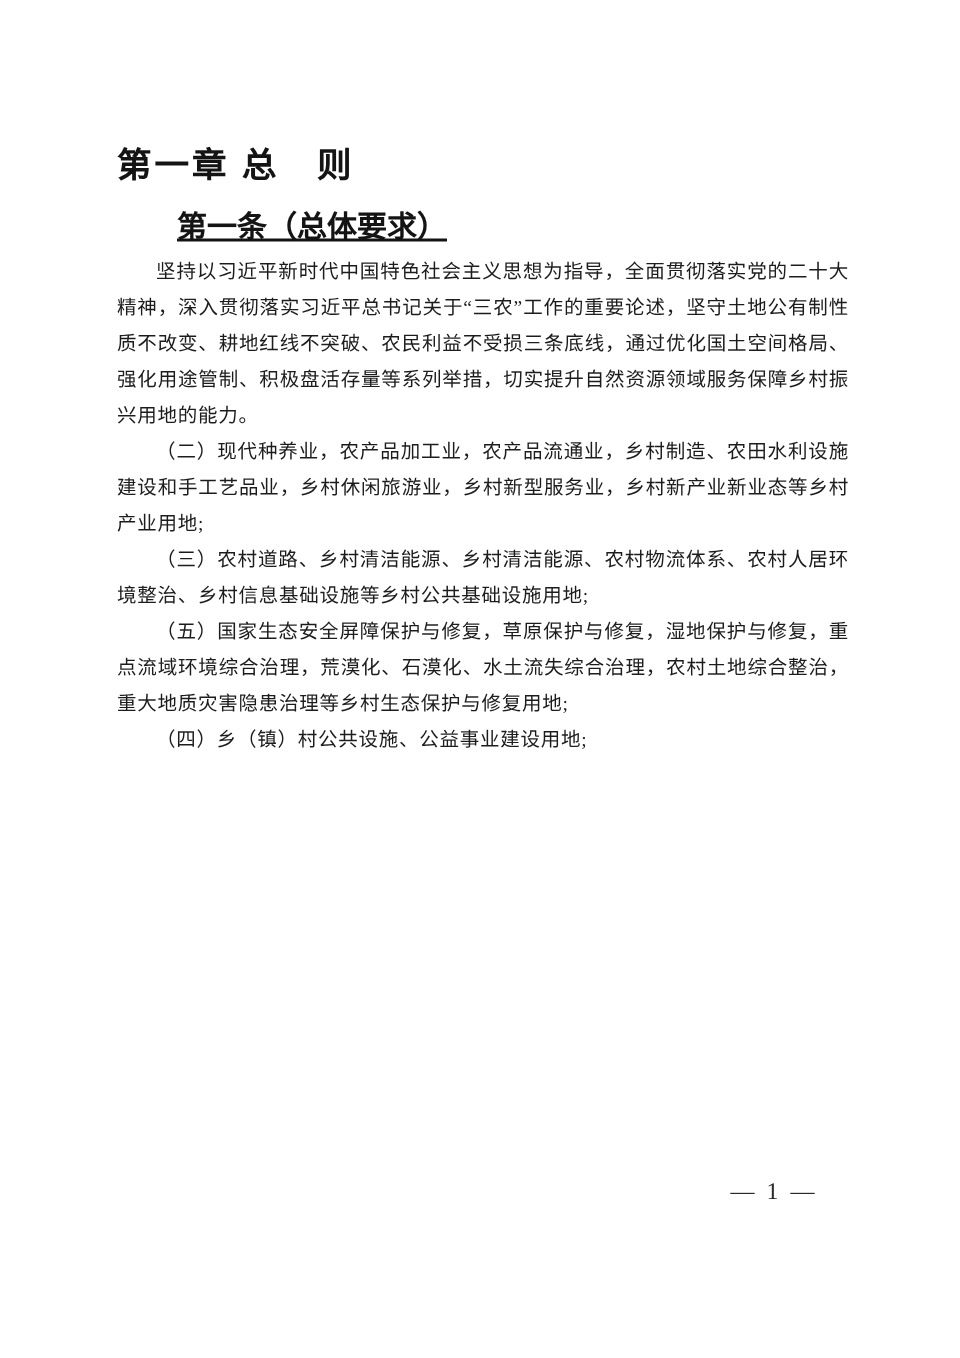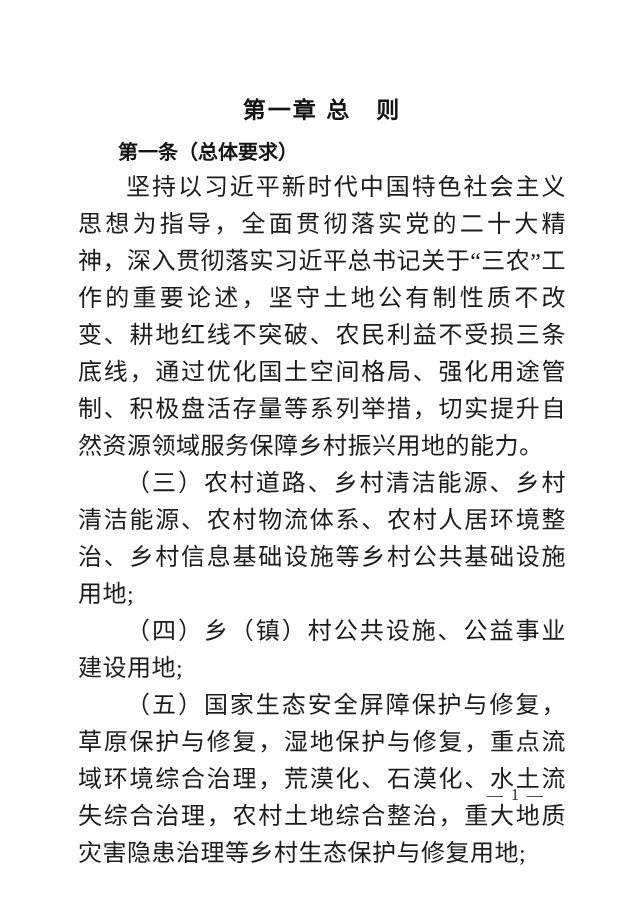--- a/index.html
+++ b/index.html
@@ -17,41 +17,41 @@
     color: #1c1c1c;
     font-family: "Liberation Serif", "DejaVu Serif", serif;
   }
   .content {
     position: absolute;
     left: 78px;
     top: 94px;
     width: 488px;
   }
   .doc-title {
-    text-align: center;
     font-weight: 700;
     font-size: 23px;
     line-height: 32px;
     letter-spacing: 2px;
     margin: 0 0 10px 0;
     font-family: "Liberation Sans", "DejaVu Sans", sans-serif;
     color: #141414;
   }
   .sec-heading {
     font-weight: 700;
     font-size: 20px;
     line-height: 33px;
     text-indent: 2em;
     margin: 0;
     font-family: "Liberation Sans", "DejaVu Sans", sans-serif;
     color: #141414;
+    text-decoration: underline;
   }
   .para {
-    font-size: 24px;
-    line-height: 37px;
+    font-size: 13px;
+    line-height: 24px;
     text-indent: 2em;
     text-align: justify;
     letter-spacing: 0.5px;
     margin: 0;
     word-break: break-all;
   }
   .page-number {
     position: absolute;
     top: 786px;
     right: 95px;
@@ -63,19 +63,20 @@
 </style>
 </head>
 <body>
 
 <div class="page">
   <div class="content">
     <div class="doc-title">第一章 总　则</div>
     <div id="sections">
         <div class="sec-heading">第一条（总体要求）</div>
         <p class="para">坚持以习近平新时代中国特色社会主义思想为指导，全面贯彻落实党的二十大精神，深入贯彻落实习近平总书记关于“三农”工作的重要论述，坚守土地公有制性质不改变、耕地红线不突破、农民利益不受损三条底线，通过优化国土空间格局、强化用途管制、积极盘活存量等系列举措，切实提升自然资源领域服务保障乡村振兴用地的能力。</p>
+        <p class="para">（二）现代种养业，农产品加工业，农产品流通业，乡村制造、农田水利设施建设和手工艺品业，乡村休闲旅游业，乡村新型服务业，乡村新产业新业态等乡村产业用地;</p>
         <p class="para">（三）农村道路、乡村清洁能源、乡村清洁能源、农村物流体系、农村人居环境整治、乡村信息基础设施等乡村公共基础设施用地;</p>
+        <p class="para">（五）国家生态安全屏障保护与修复，草原保护与修复，湿地保护与修复，重点流域环境综合治理，荒漠化、石漠化、水土流失综合治理，农村土地综合整治，重大地质灾害隐患治理等乡村生态保护与修复用地;</p>
         <p class="para">（四）乡（镇）村公共设施、公益事业建设用地;</p>
-        <p class="para">（五）国家生态安全屏障保护与修复，草原保护与修复，湿地保护与修复，重点流域环境综合治理，荒漠化、石漠化、水土流失综合治理，农村土地综合整治，重大地质灾害隐患治理等乡村生态保护与修复用地;</p>
       </div>
   </div>
   <div class="page-number">— 1 —</div>
 </div>
 
 </body></html>

